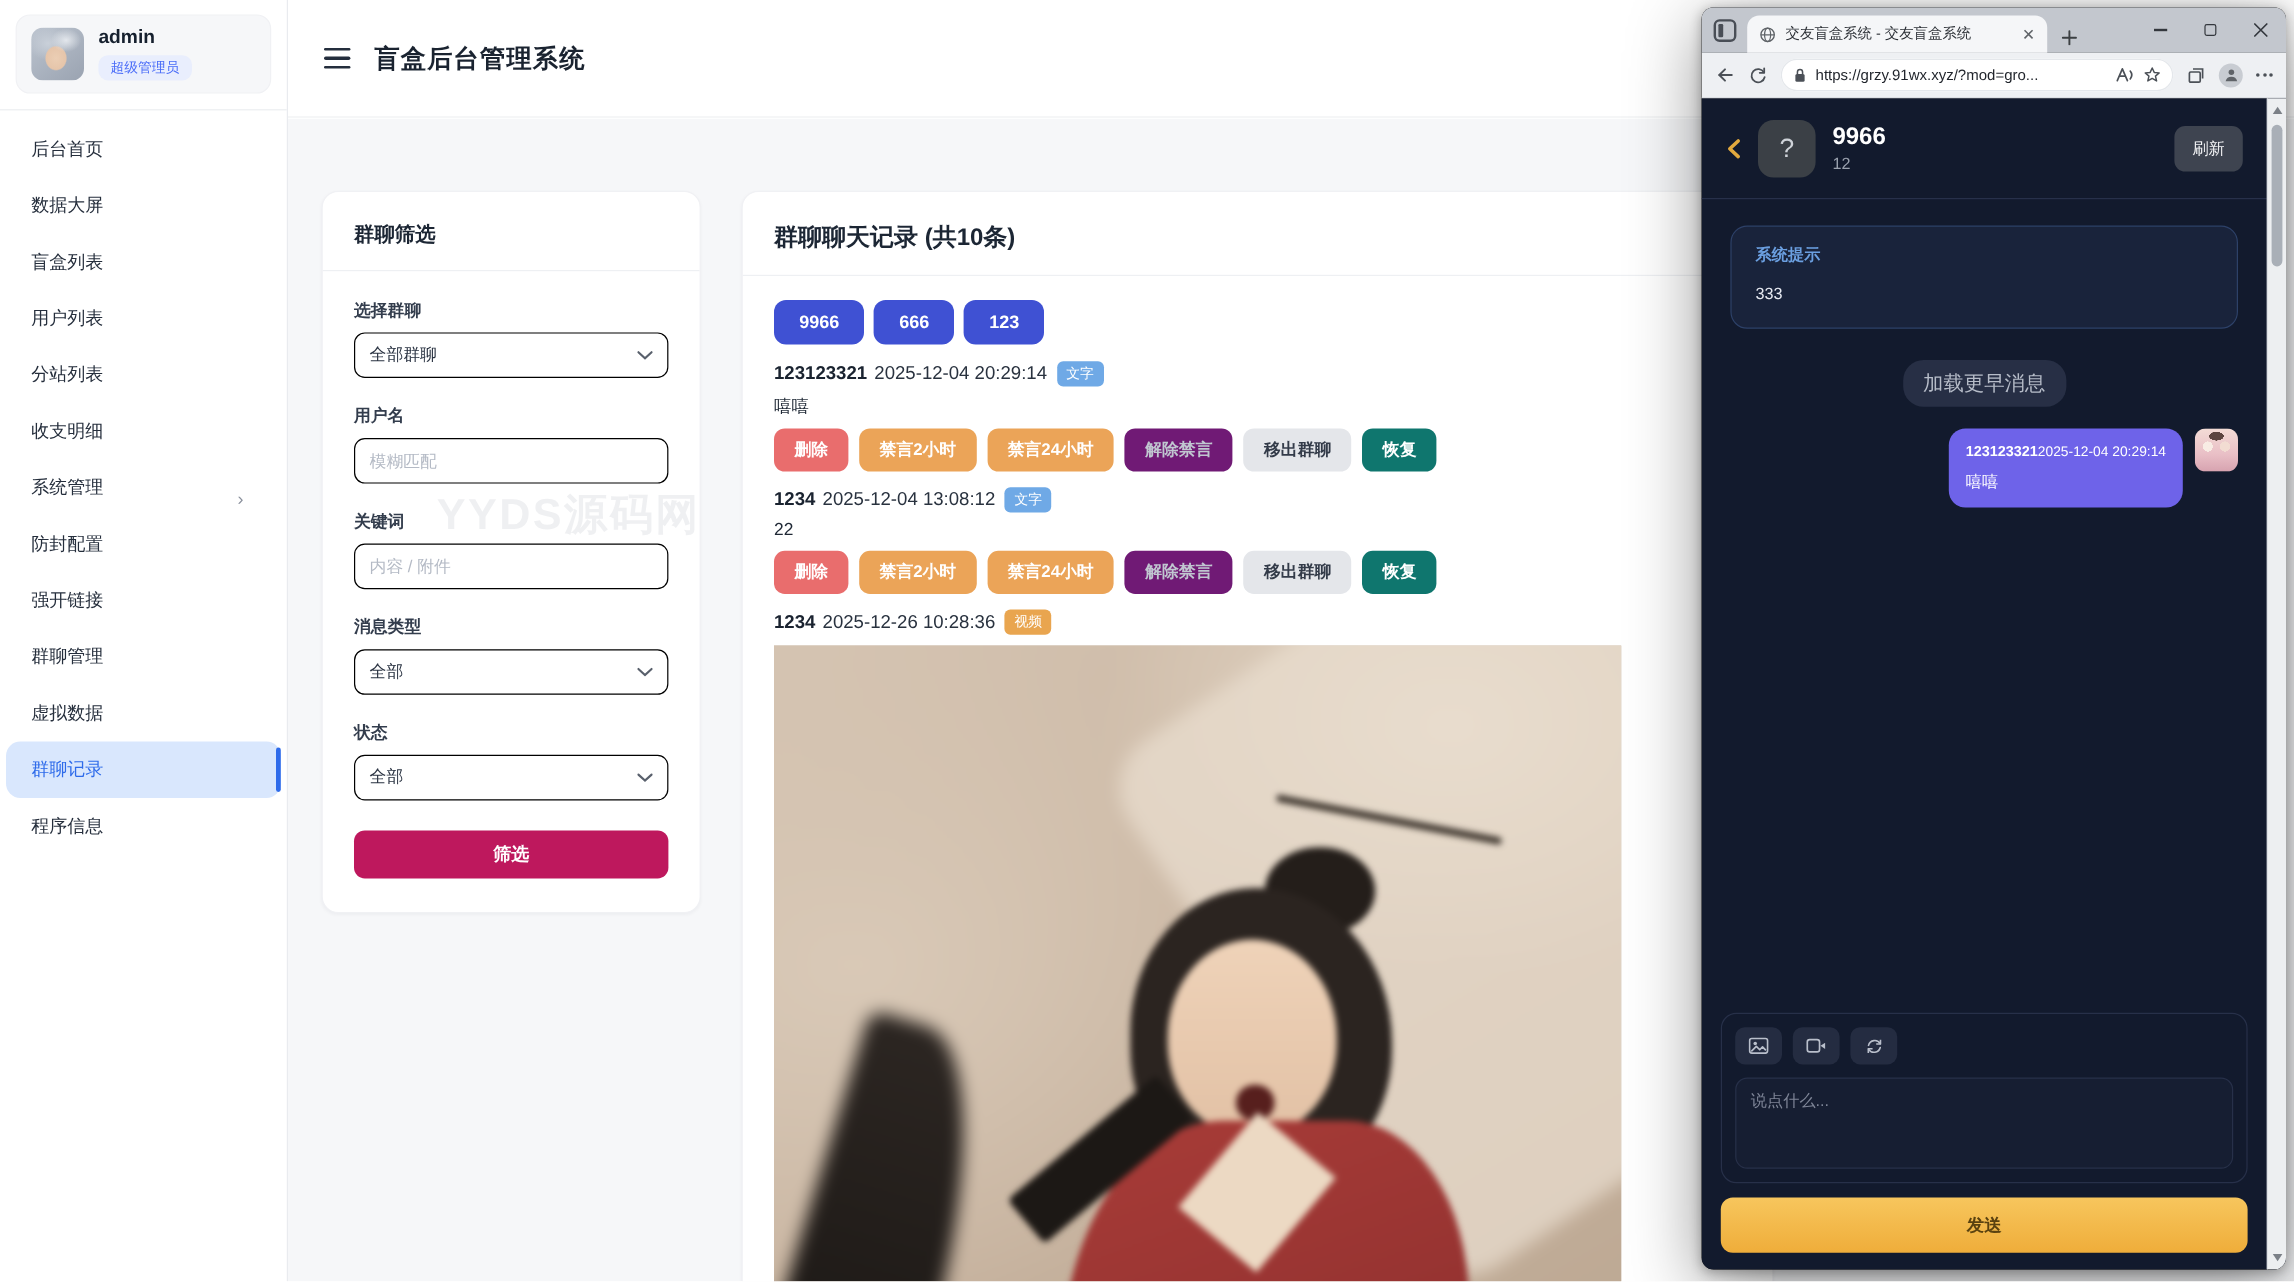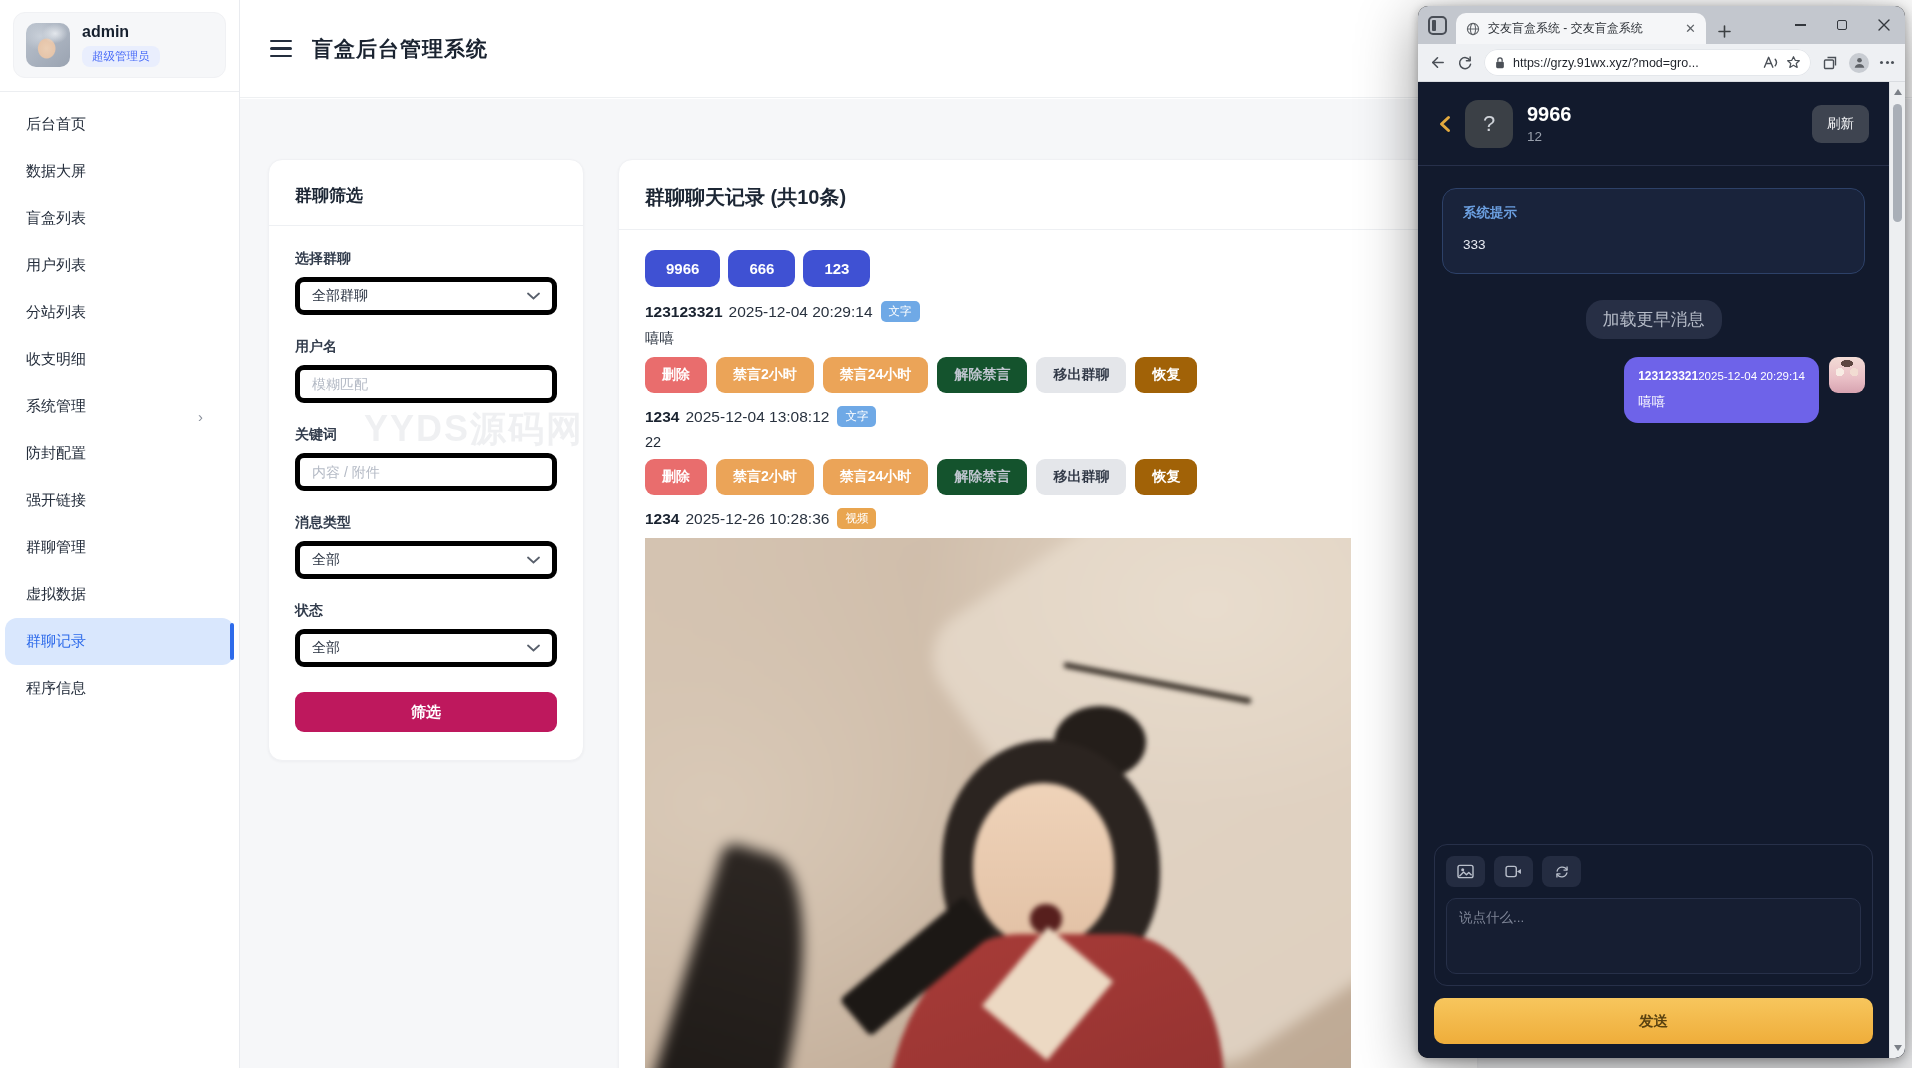--- a/index.html
+++ b/index.html
@@ -37,21 +37,21 @@
   .watermark { position:absolute; left:124px; top:306px; font-size:36px; font-weight:bold; letter-spacing:2px; color:rgba(45,62,88,0.08); z-index:6; pointer-events:none; white-space:nowrap; }
 
   .panel { background:#fff; border:1px solid #f0f1f4; border-radius:14px; box-shadow:0 1px 3px rgba(25,35,60,.04); }
   .panel-title { padding:24px 26px 18px; font-size:17px; font-weight:bold; color:#1c2634; }
   .panel-divider { height:1px; background:#eef0f3; }
 
   
   .filter-panel { position:absolute; left:28px; top:60px; width:316px; }
   .filter-body { padding:24px 26px 28px; }
   .f-label { font-size:14px; font-weight:bold; color:#333d4d; margin-bottom:9px; }
-  .f-select, .f-input { width:100%; height:38px; border:5px solid #000000; border-radius:9px; background:#fff; margin-bottom:23px; }
+  .f-select, .f-input { width:100%; height:38px; border:1px solid #000000; border-radius:9px; background:#fff; margin-bottom:23px; }
   .f-select { display:flex; align-items:center; padding:0 12px; font-size:14px; color:#2a3342; cursor:pointer; }
   .f-select svg { margin-left:auto; }
   .f-input { padding:0 12px; font-size:14px; color:#2a3342; outline:none; }
   .f-input::placeholder { color:#b4bac5; }
   .filter-submit { width:100%; height:40px; background:#be185d; border:none; border-radius:9px; color:#fff; font-size:15px; font-weight:bold; cursor:pointer; margin-top:2px; }
 
   
   .records-panel { position:absolute; left:378px; top:60px; width:860px; height:1400px; }
   .records-title { padding:24px 26px 18px; font-size:20px; font-weight:bold; color:#1c2634; }
   .records-body { padding:20px 26px; }
@@ -61,23 +61,23 @@
   .rec-user { font-weight:bold; }
   .rec-time { margin-left:6px; color:#29323f; }
   .tag { font-size:11.5px; color:#fff; padding:3px 8px; border-radius:5px; margin-left:8px; }
   .tag-text { background:#6fa9e6; }
   .tag-video { background:#e9a54f; }
   .rec-msg { font-size:14.5px; color:#1f2835; margin:7px 0 9px; }
   .rec-actions { display:flex; gap:9px; margin:9px 0 13px; }
   .act { height:36px; padding:0 17px; border:none; border-radius:9px; font-size:14px; font-weight:bold; display:flex; align-items:center; cursor:pointer; }
   .act-del { background:#e96d6d; color:#fff; }
   .act-mute { background:#eba458; color:#fff; }
-  .act-unmute { background:#14532d; color:#c0c6d0; }
+  .act-unmute { background:#701a75; color:#c0c6d0; }
   .act-kick { background:#e4e6ea; color:#333b49; }
-  .act-restore { background:#a16207; color:#fff;font-family:Liberation Serif, serif; }
+  .act-restore { background:#0f766e; color:#fff;font-family:Liberation Serif, serif; }
 
   
   .video-box { position:relative; width:706px; height:860px; margin-top:9px; background:#c9b7a5; overflow:hidden; cursor:pointer; }
   .v-blur { position:absolute; inset:-24px; filter:blur(7px); }
   .v-bg { position:absolute; inset:0;
     background:
       radial-gradient(420px 300px at 78% 10%, #e7dbcb 0%, rgba(231,219,203,0) 70%),
       radial-gradient(520px 420px at 12% 32%, #d9c9b7 0%, rgba(217,201,183,0) 70%),
       linear-gradient(150deg,#d5c4b2 0%,#c7b39f 45%,#b5a08a 100%); }
   .v-wall { position:absolute; left:52%; top:-8%; width:75%; height:58%; background:#e8dccd; transform:rotate(-34deg); opacity:.75; border-radius:48px; }

